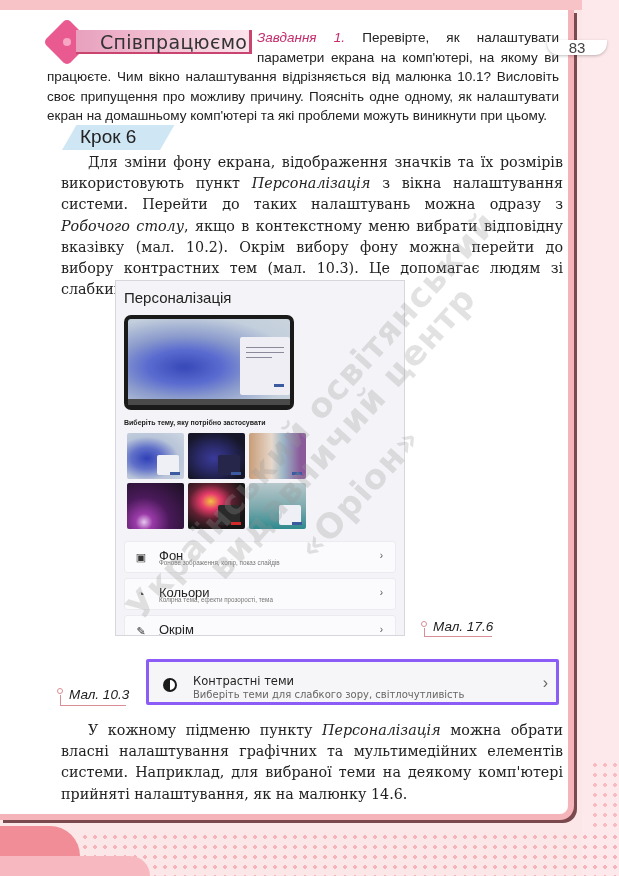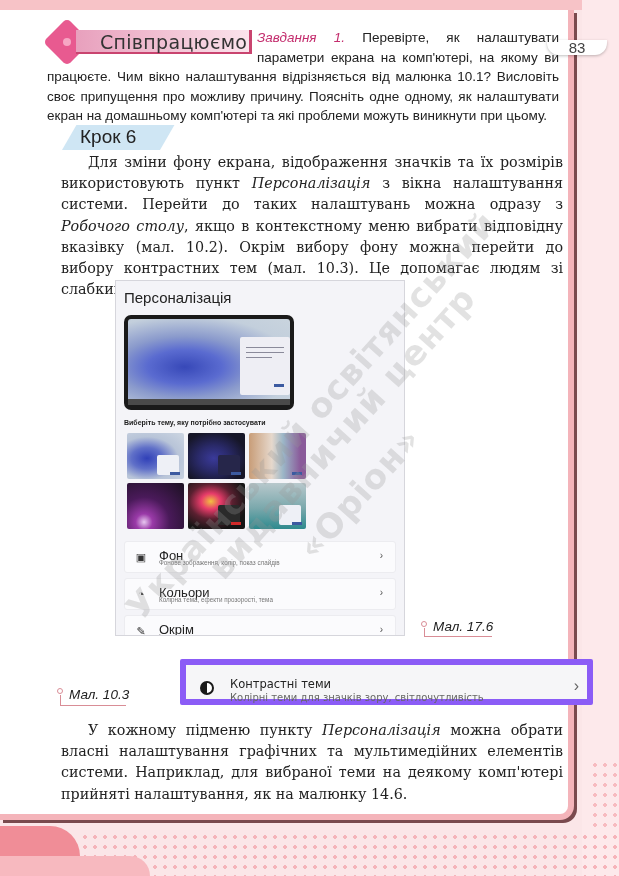--- a/index.html
+++ b/index.html
@@ -114,21 +114,21 @@
   .set-chev { position: absolute; right: 12px; top: 8px; font-size: 10px; color: #555; }
 
   .caption { position: absolute; font-family: "Liberation Sans", sans-serif; font-style: italic; font-size: 13.5px; color: #222; }
   .cap-line { position: absolute; height: 1px; background: #d98d96; }
   .cap-pin { position: absolute; width: 6px; height: 6px; border: 1.3px solid #d98d96; border-radius: 50%; }
   .cap-stem { position: absolute; width: 1px; background: #d98d96; }
 
   
   .contrast {
     position: absolute; left: 146px; top: 659px; width: 413px; height: 46px;
-    background: #f6f6f8; border: 6px solid #8b5cf6; border-radius: 2px; margin-left: 34px;
+    background: #f6f6f8; border: 3px solid #8b5cf6; border-radius: 2px;
   }
   .contrast-icon {
     position: absolute; left: 14px; top: 16px; width: 14px; height: 14px; border-radius: 50%;
     border: 2px solid #1a1a1a; background: linear-gradient(90deg, #1a1a1a 50%, #fff 50%);
   }
   .contrast-title { position: absolute; left: 44px; top: 12px; font-size: 11.5px; color: #222; font-family: "DejaVu Sans", sans-serif; }
   .contrast-sub { position: absolute; left: 44px; top: 27px; font-size: 10px; color: #666; font-family: "DejaVu Sans", sans-serif; }
   .contrast-chev { position: absolute; right: 8px; top: 12px; font-size: 16px; color: #666; }
 
   .watermark {
@@ -225,21 +225,21 @@
 </div>
 
 <div class="cap-pin" style="left:421px;top:621px;"></div>
 <div class="cap-stem" style="left:424px;top:628px;height:8px;"></div>
 <div class="cap-line" style="left:424px;top:636px;width:68px;"></div>
 <div class="caption" style="left:433px;top:619px;">Мал. 17.6</div>
 
 <div class="contrast">
   <div class="contrast-icon"></div>
   <div class="contrast-title">Контрастні теми</div>
-  <div class="contrast-sub">Колірні теми для значків зору, світлочутливість</div>
+  <div class="contrast-sub">Виберіть теми для слабкого зору, світлочутливість</div>
   <div class="contrast-chev">›</div>
 </div>
 
 <div class="cap-pin" style="left:57px;top:688px;"></div>
 <div class="cap-stem" style="left:60px;top:695px;height:10px;"></div>
 <div class="cap-line" style="left:60px;top:705px;width:66px;"></div>
 <div class="caption" style="left:69px;top:687px;">Мал. 10.3</div>
 
 <div class="body-text p2">
   <p class="first"><span>У кожному підменю пункту </span><i>Персоналізація</i><span> можна обрати власні налаштування графічних та мультимедійних елементів системи. Наприклад, для вибраної теми на деякому комп'ютері прийняті налаштування, як на малюнку 14.6.</span></p>

